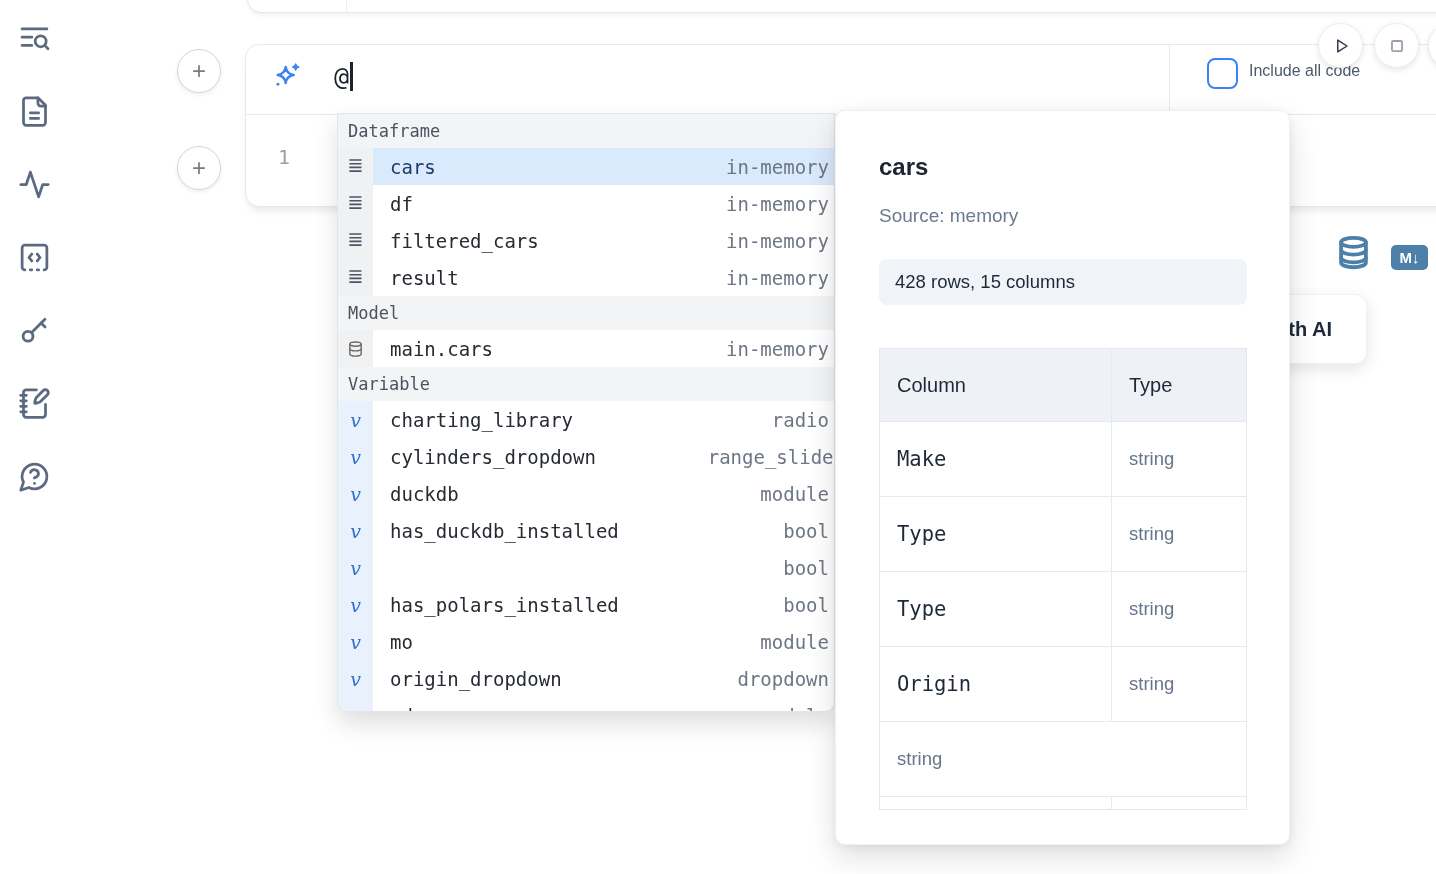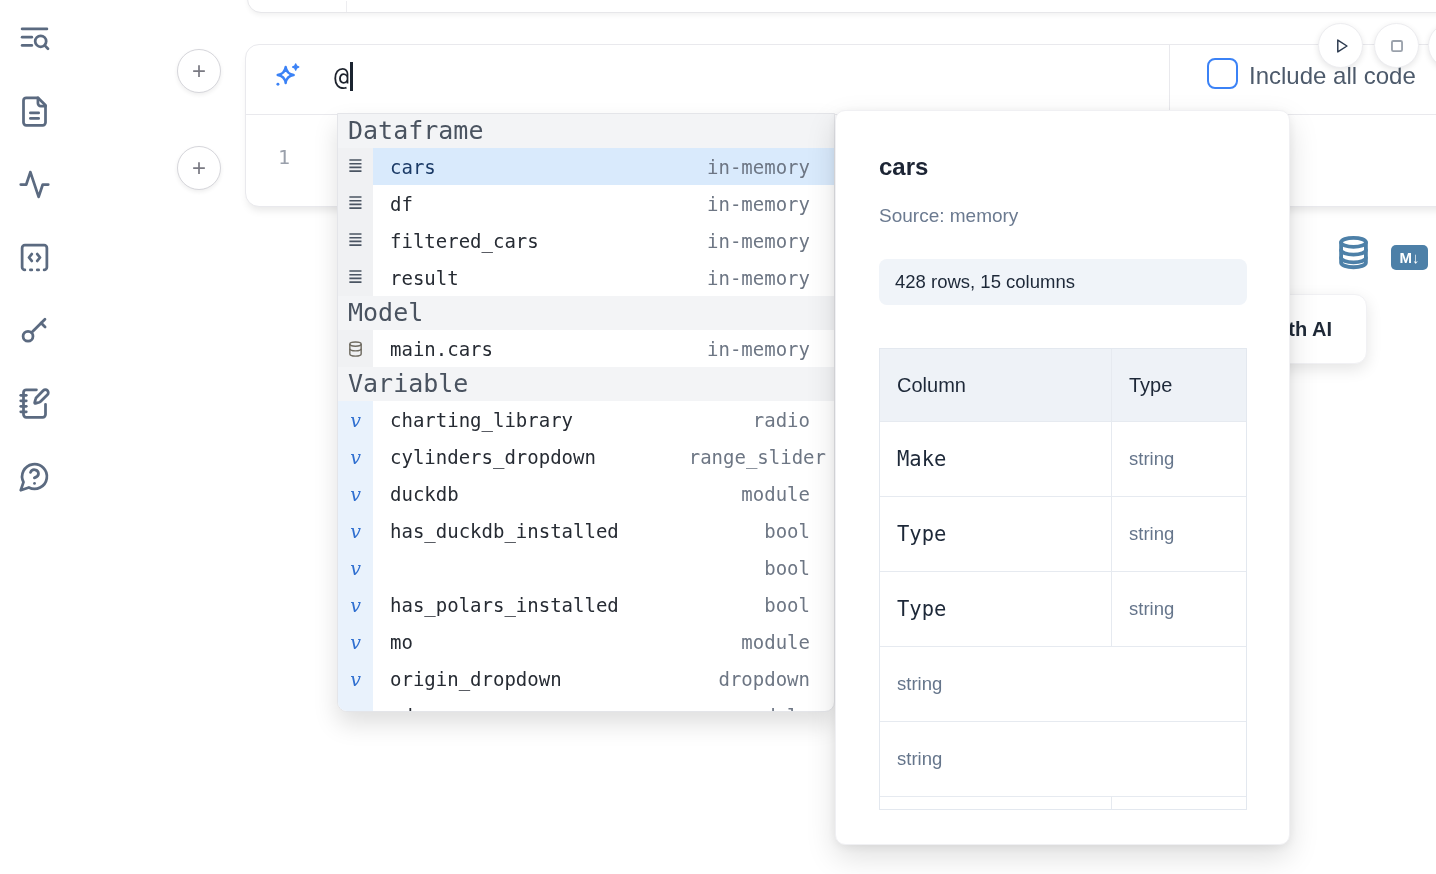--- a/index.html
+++ b/index.html
@@ -39,21 +39,21 @@
   }
   .prompt-row{position:absolute;left:0;right:0;top:0;height:69px;border-bottom:1px solid #e9e9ed;}
   .sparkle{position:absolute;left:25px;top:16px;width:32px;height:32px;color:#3b82f6;}
   .prompt-text{position:absolute;left:88px;top:17px;font-size:25px;color:#1d222c;}
   .caret{display:inline-block;width:3px;height:29px;background:#1b2430;vertical-align:-6px;margin-left:1px;}
   .prompt-right{position:absolute;left:923px;top:0;bottom:0;right:0;border-left:1px solid #e9e9ed;}
   .chk{
     position:absolute;left:37px;top:13px;width:27px;height:27px;border:2.5px solid #3b82f6;
     border-radius:8px;background:#fff;cursor:pointer;
   }
-  .chk-label{position:absolute;left:79px;top:17px;font-size:24px;color:#4d5a6b;}
+  .chk-label{position:absolute;left:79px;top:17px;font-size:16px;color:#4d5a6b;}
 
   .code-row{position:absolute;left:0;right:0;top:70px;bottom:0;}
   .line-no{position:absolute;left:23px;top:30px;width:30px;text-align:center;font-size:20px;color:#9aa0ab;}
   .cell-db-icon{position:absolute;left:1090px;top:120px;width:35px;height:37px;color:#4d80a8;cursor:pointer;}
   .md-badge{
     position:absolute;left:1145px;top:130px;width:37px;height:25px;border-radius:5px;
     background:#4d80a8;color:#fff;font-size:15px;font-weight:bold;text-align:center;line-height:25px;cursor:pointer;
   }
 
   
@@ -73,35 +73,35 @@
   }
 
   
   .dropdown{
     position:absolute;left:337px;top:113px;width:498px;height:599px;z-index:5;
     background:#fff;border:1px solid #e4e5e9;border-radius:0 0 10px 10px;
     box-shadow:0 12px 24px rgba(0,0,0,.13);overflow:hidden;box-sizing:border-box;
   }
   .dd-header{
     height:34px;line-height:34px;background:#f3f4f6;color:#4a5360;
-    font-size:25px;padding-left:10px;
+    font-size:17px;padding-left:10px;
   }
   .dd-row{display:flex;height:37px;align-items:center;cursor:pointer;}
   .dd-row.partial{height:16px;overflow:hidden;align-items:flex-start;}
   .dd-row.partial .dd-gutter,.dd-row.partial .dd-body{height:37px;}
   .dd-gutter{
     width:35px;align-self:stretch;display:flex;align-items:center;justify-content:center;flex:none;
   }
   .dd-gutter.g-gray{background:#f0f1f3;}
   .dd-gutter.g-blue{background:#e9f2fc;}
   .dd-body{flex:1;display:flex;align-items:center;align-self:stretch;min-width:0;}
   .dd-row.selected .dd-body{background:#d9eafc;}
   .dd-name{font-size:19px;color:#262b33;margin-left:17px;white-space:nowrap;}
   .dd-row.selected .dd-name{color:#1b3a66;}
-  .dd-type{font-size:19px;color:#6d7684;margin-left:auto;padding-right:24px;white-space:nowrap;}
+  .dd-type{font-size:19px;color:#6d7684;margin-left:auto;padding-right:5px;white-space:nowrap;}
   .dd-type.clipped{margin-right:-16px;text-align:center;}
   .var-glyph{font-family:"DejaVu Serif",serif;font-style:italic;font-size:19px;color:#2f6fd0;}
   .df-glyph svg,.tbl-glyph svg{display:block;}
 
   
   .panel{
     position:absolute;left:835px;top:110px;width:455px;height:735px;z-index:10;
     background:#fff;border:1px solid #f0f0f3;border-radius:10px;box-sizing:border-box;
     box-shadow:0 12px 30px rgba(0,0,0,.13),0 2px 8px rgba(0,0,0,.06);
   }
@@ -414,20 +414,23 @@
       </div>
       <div class="schema-row">
         <div class="sc-col">
           <span class="col-name mono">Type</span>
         </div>
                    <div class="sc-type">
           <span class="col-type">string</span>
         </div>
       </div>
       <div class="schema-row">
+        <div class="sc-col">
+          <span class="col-name mono">Origin</span>
+        </div>
                    <div class="sc-type">
           <span class="col-type">string</span>
         </div>
       </div>
       <div class="schema-row">
                    <div class="sc-type">
           <span class="col-type">string</span>
         </div>
       </div>
       <div class="schema-row">

